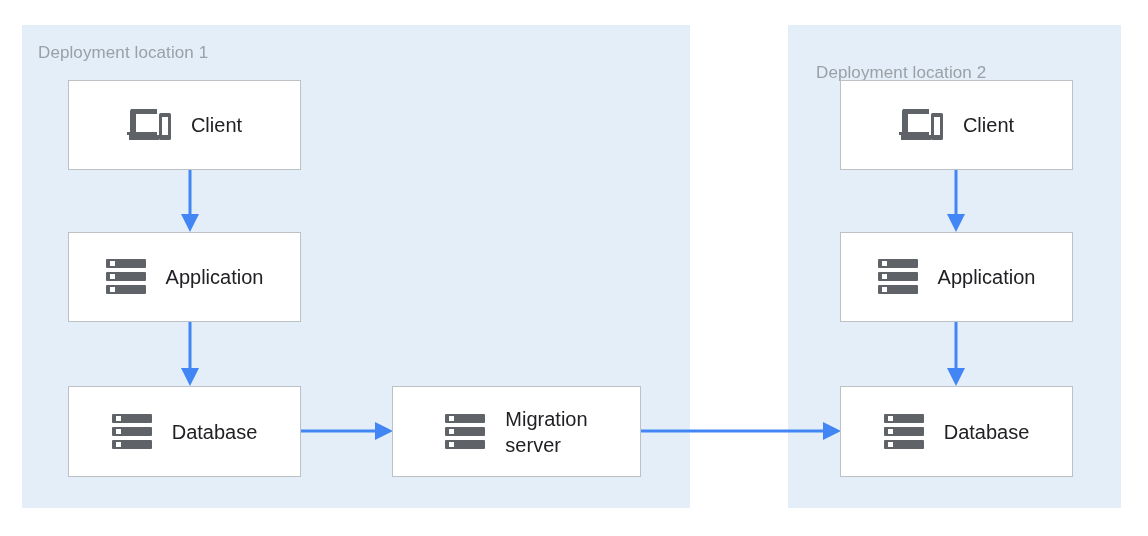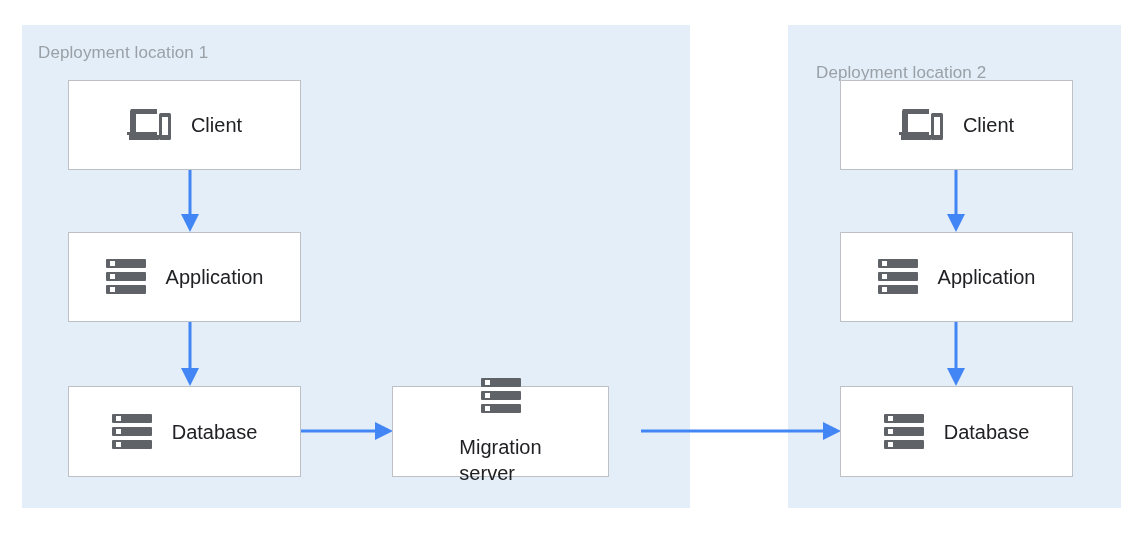--- a/index.html
+++ b/index.html
@@ -56,21 +56,21 @@
     white-space: pre-line;
     text-align: left;
   }
 
   
   #node-client-1 { left: 68px;  top: 80px;  width: 233px; height: 90px; }
   #node-app-1    { left: 68px;  top: 232px; width: 233px; height: 90px; }
   #node-db-1     { left: 68px;  top: 386px; width: 233px; height: 91px; }
 
   
-  #node-migration { left: 392px; top: 386px; width: 217px; height: 91px; flex-direction: column; }
+  #node-migration { left: 392px; top: 386px; width: 249px; height: 91px; }
 
   
   #node-client-2 { left: 840px; top: 80px;  width: 233px; height: 90px; }
   #node-app-2    { left: 840px; top: 232px; width: 233px; height: 90px; }
   #node-db-2     { left: 840px; top: 386px; width: 233px; height: 91px; }
 
   
   .icon { flex: 0 0 auto; display: block; }
   .icon svg { display: block; }
 

